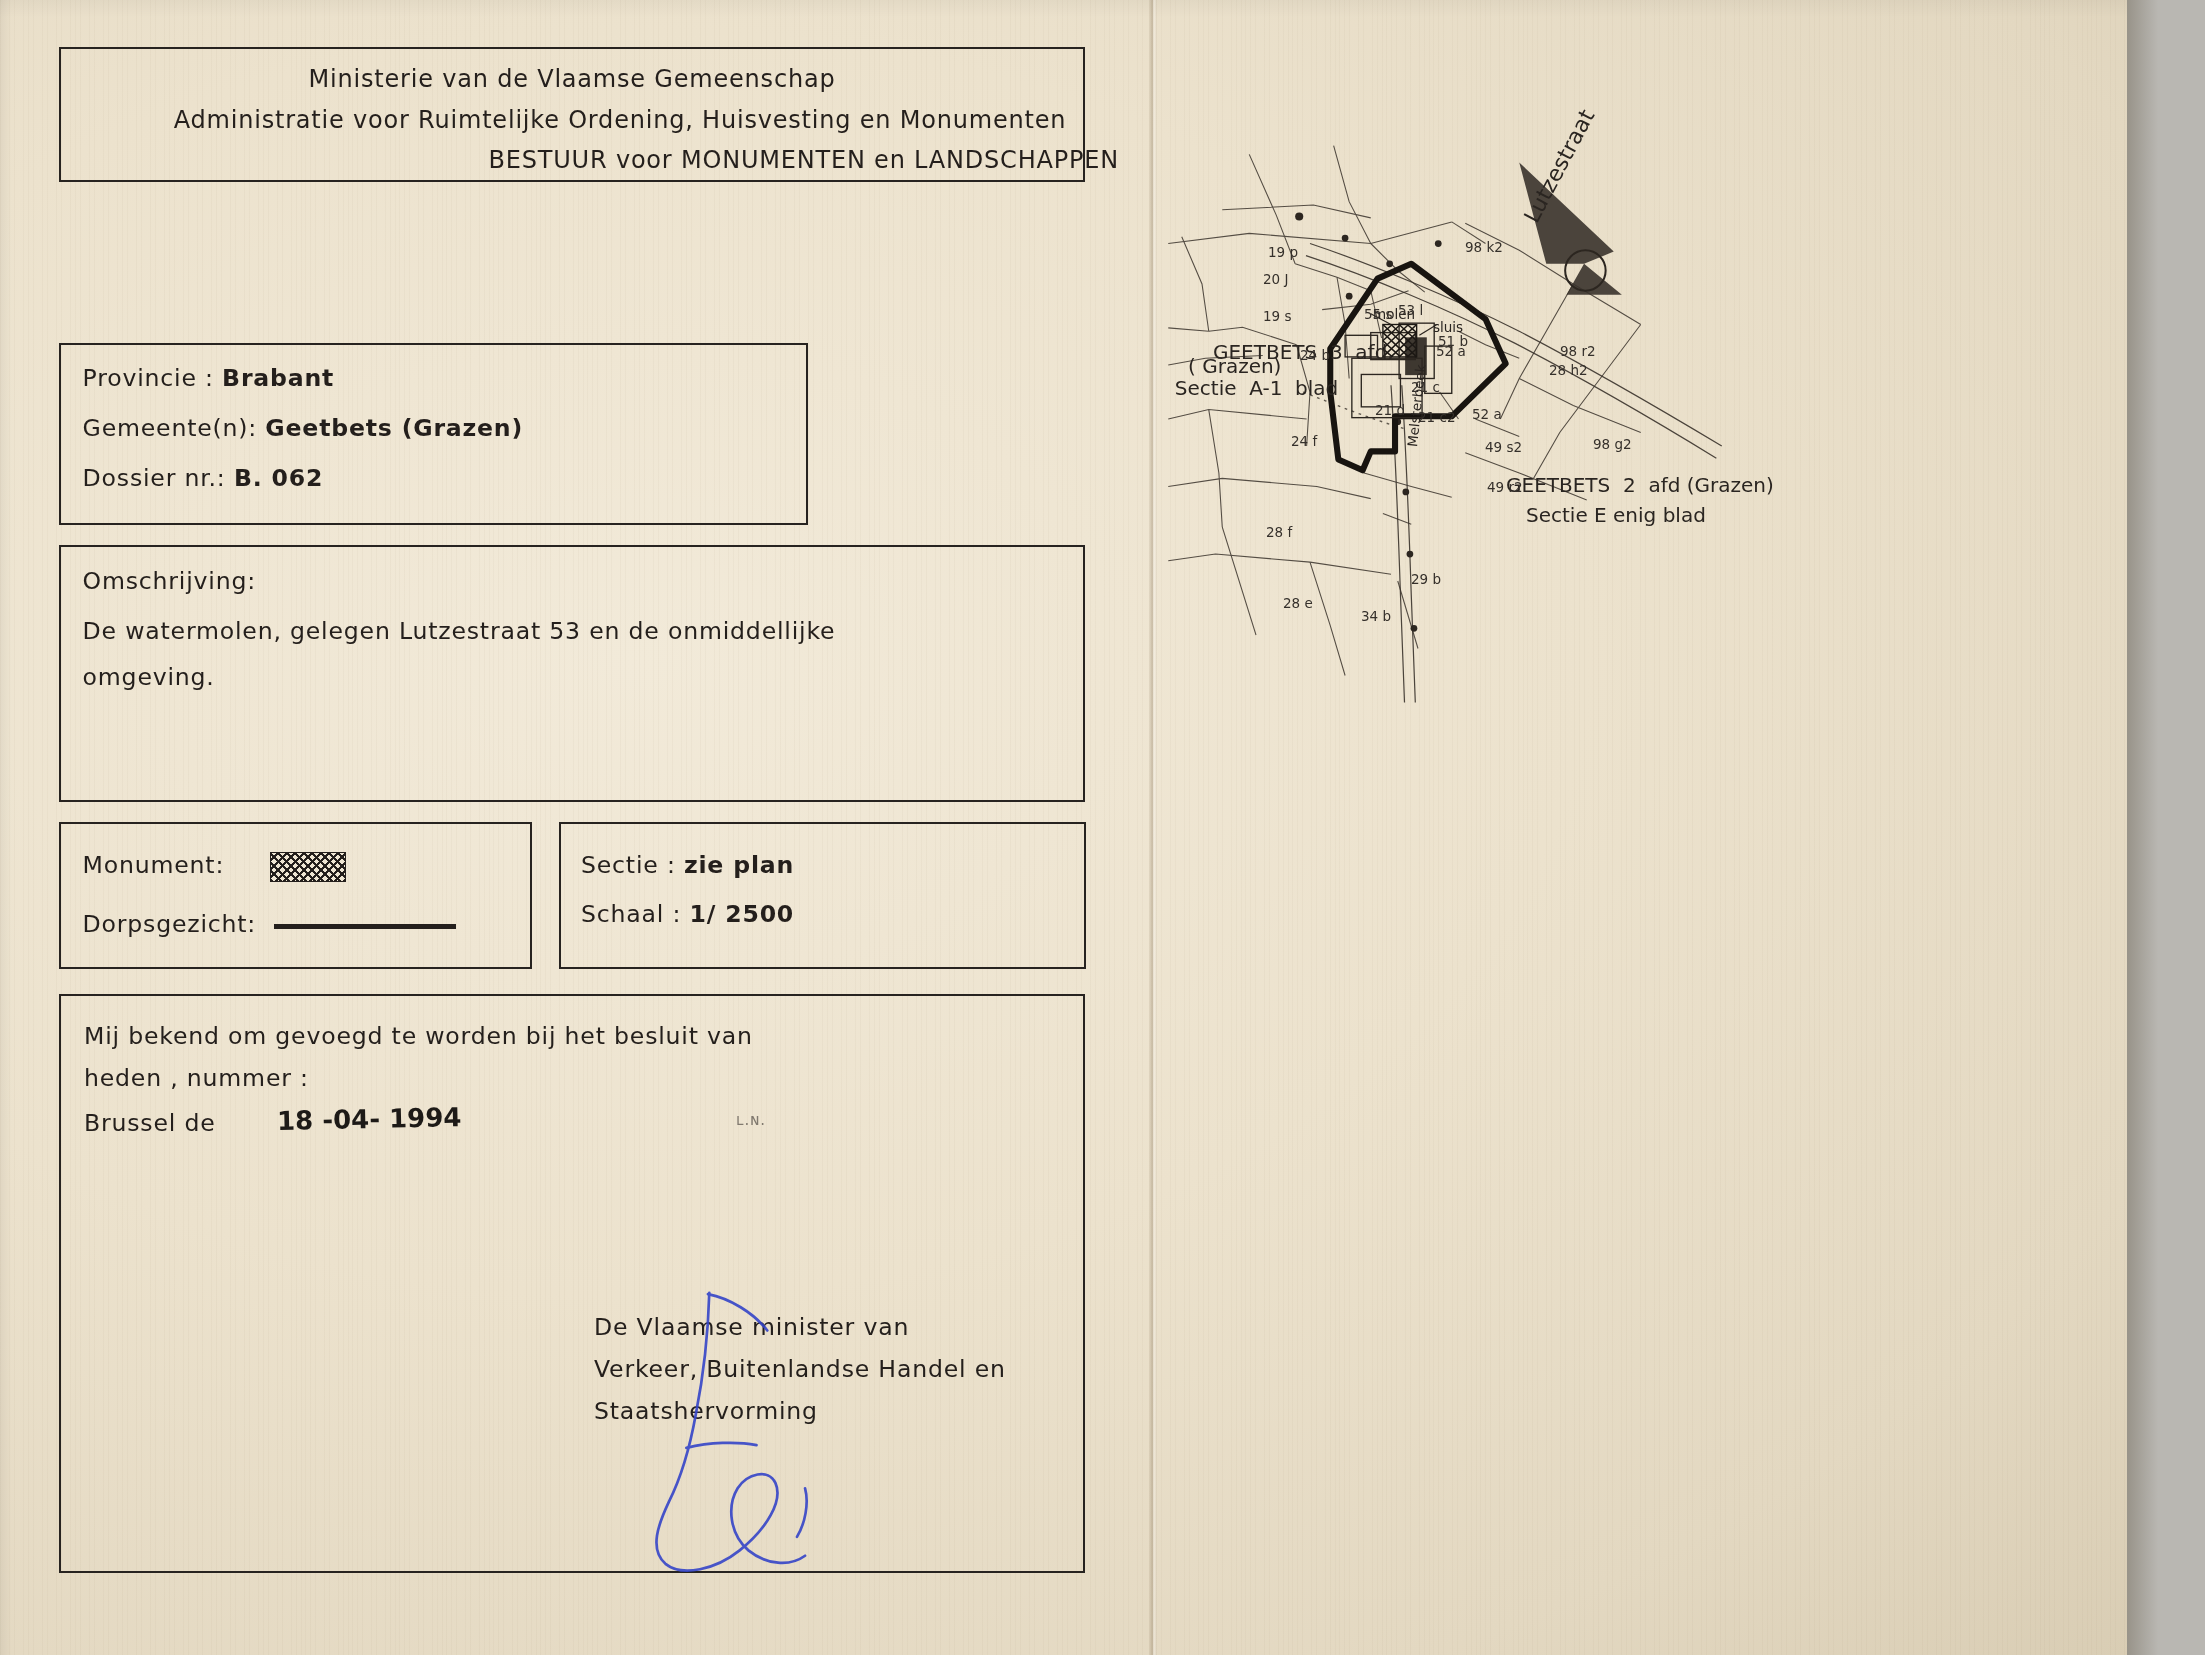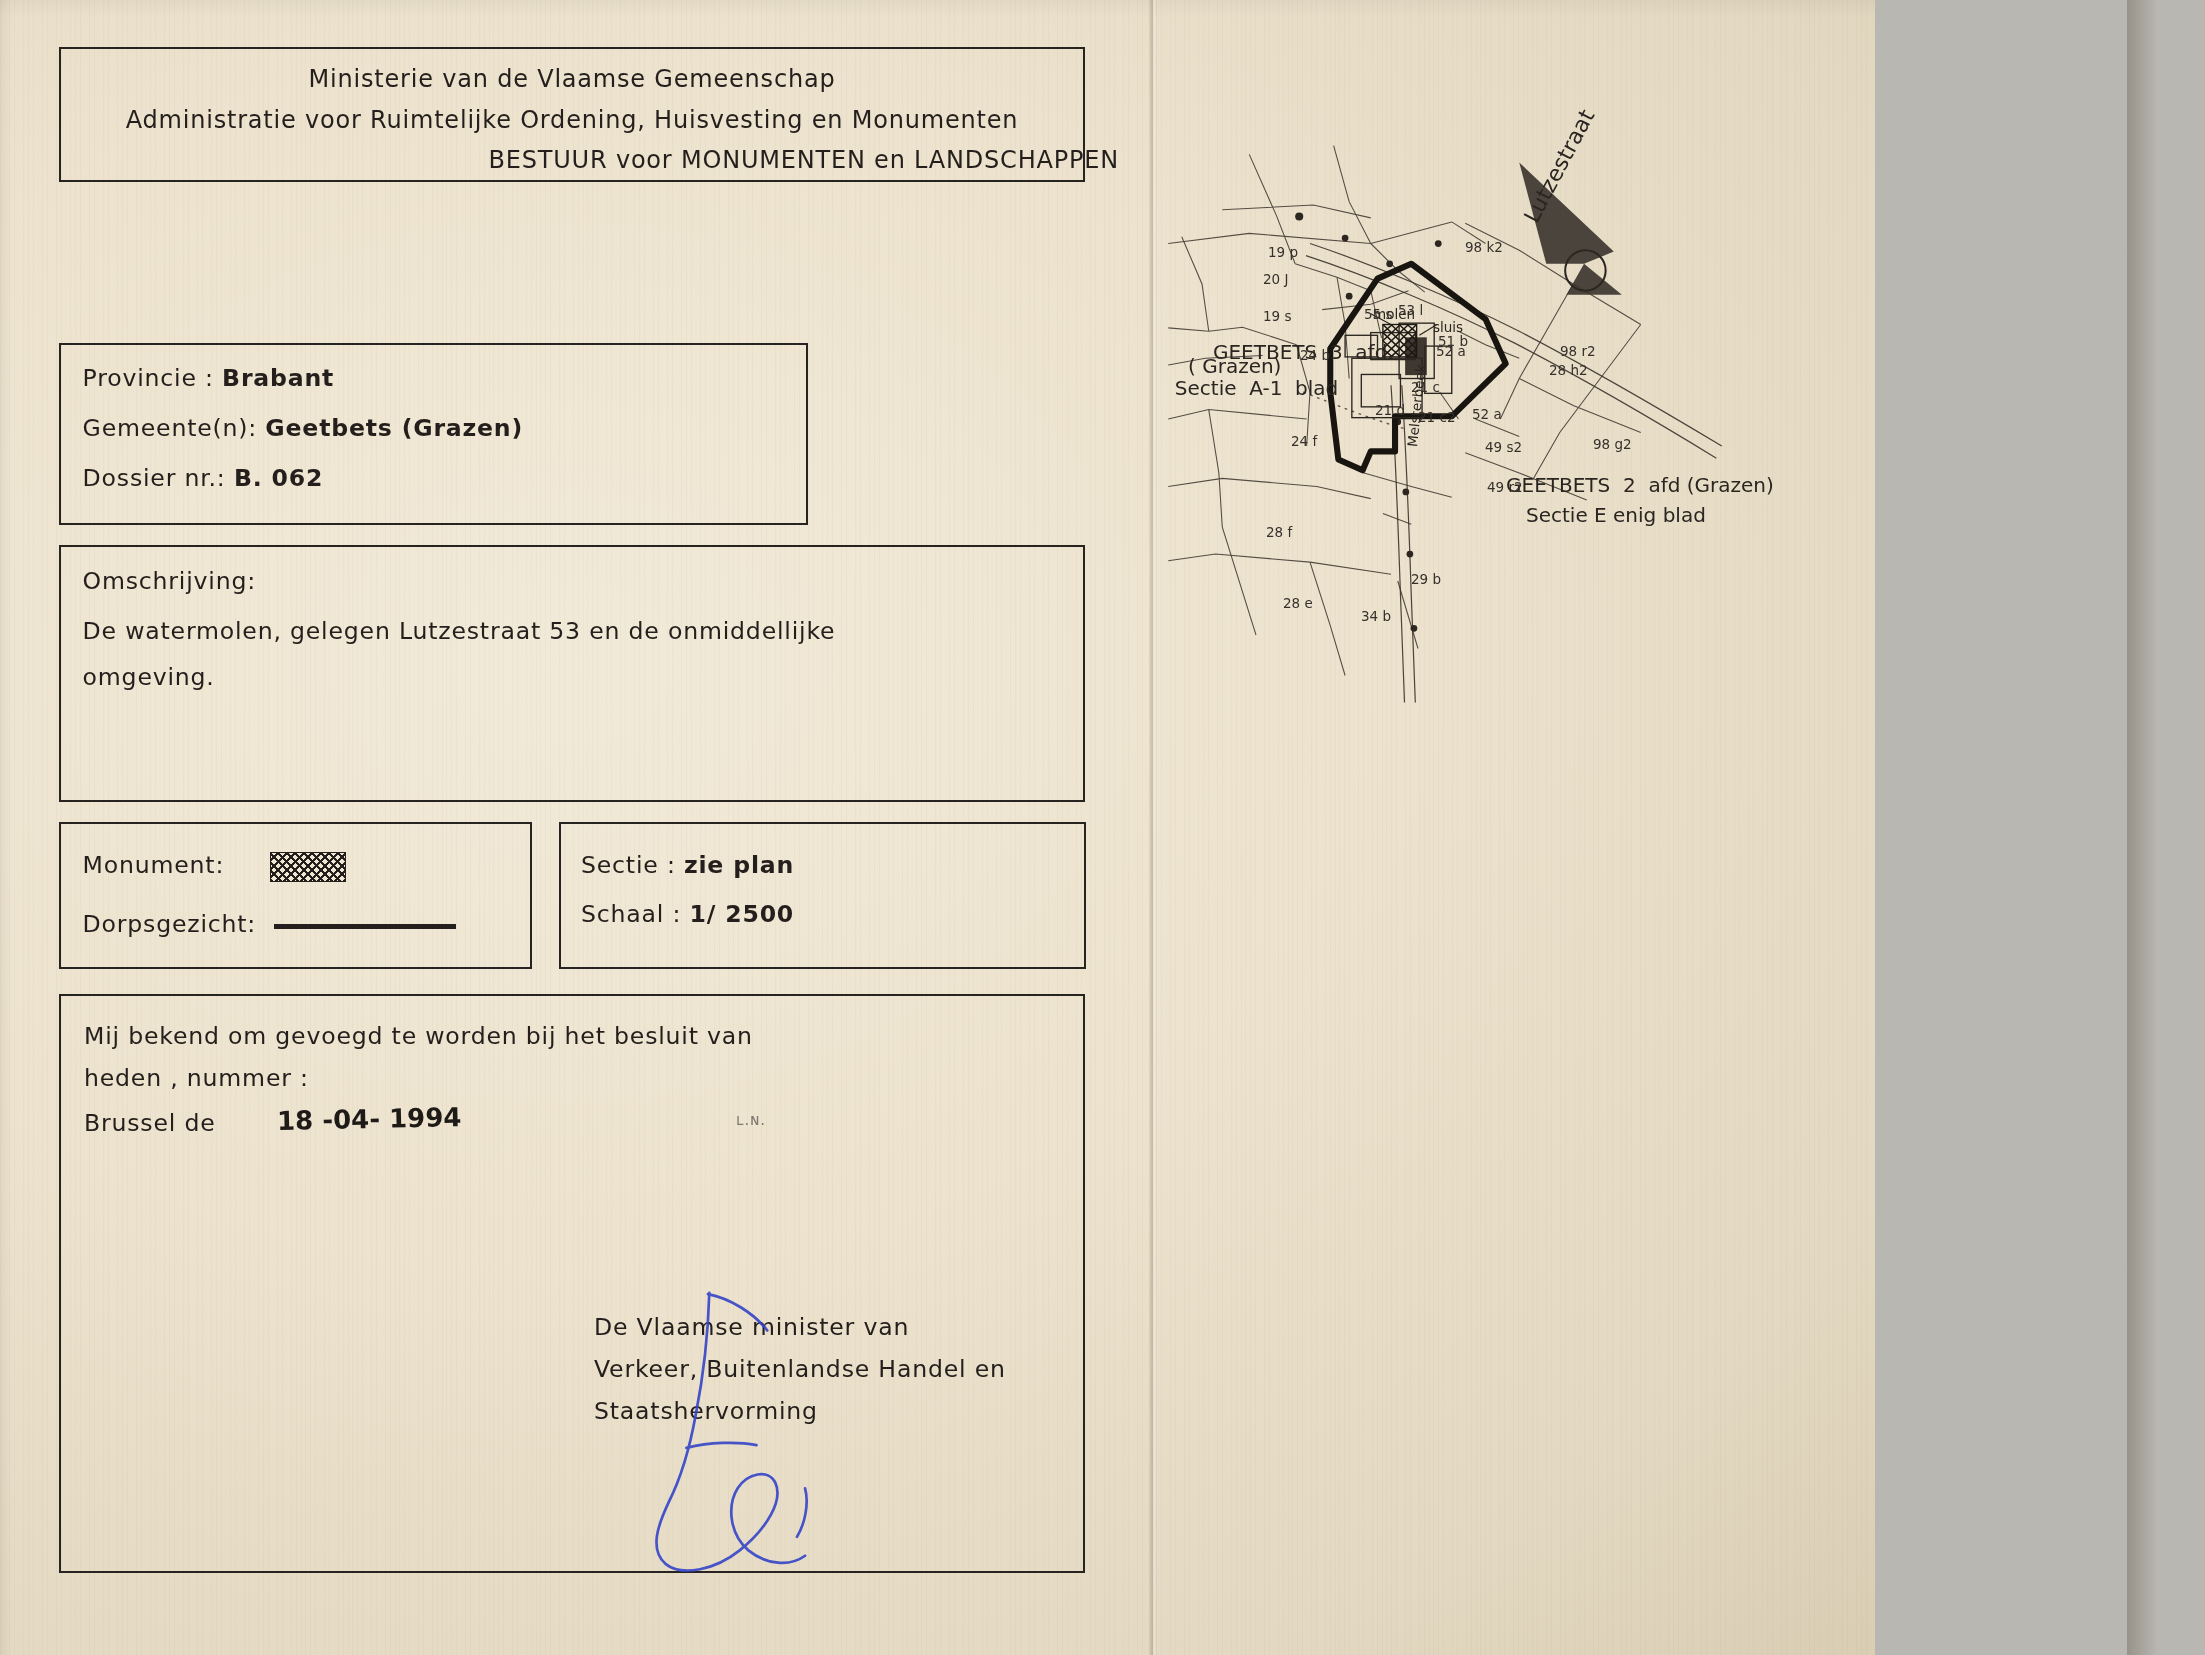--- a/index.html
+++ b/index.html
@@ -12,21 +12,21 @@
     height: 1656px;
     overflow: hidden;
     font-family: "DejaVu Sans", sans-serif;
   }
 
   
   #sheet {
     position: absolute;
     left: 0px;
     top: 0px;
-    width: 1875px;
+    width: 2127px;
     height: 1656px;
     background:
       linear-gradient(90deg, rgba(0,0,0,0.05) 0px, rgba(0,0,0,0.0) 12px),
       linear-gradient(180deg, rgba(0,0,0,0.035) 0px, rgba(0,0,0,0.0) 17.6px),
       repeating-linear-gradient(90deg, rgba(150,130,100,0.055) 0px, rgba(150,130,100,0.055) 0.7px, rgba(0,0,0,0) 0.7px, rgba(0,0,0,0) 4.7px),
       radial-gradient(ellipse at 30% 40%, #f2ead9 0%, #ece2cd 45%, #e3d8c1 80%, #d9cdb4 100%);
   }
   
   #fold {
     position: absolute;
@@ -62,21 +62,21 @@
   .txt {
     font-family: "DejaVu Sans", sans-serif;
     color: #241f1c;
     letter-spacing: 0.8px;
     white-space: pre;
   }
 
   
   #box-header { left: 0px; top: 0px; width: 1026px; height: 135px; }
   #hdr-l1 { position:absolute; left:0; top:16px; width:100%; text-align:center; font-size:24px; }
-  #hdr-l2 { position:absolute; left:0; top:57px; width:100%; text-align:center; font-size:24px; }
+  #hdr-l2 { position:absolute; left:0; top:57px; width:100%; text-align:center; font-size:24px;padding-left:48px; }
   #hdr-l3 { position:absolute; left:0; top:97px; width:100%; text-align:right; font-size:24px;padding-left:36px; }
 
   
   #box-besluit { left: 0px; top: 154px; width: 1026px; height: 122px; }
   #bsl-l1 { position:absolute; left:20px; top:20px; font-size:23.6px; }
   #bsl-l2 { position:absolute; left:20px; top:62px; font-size:23.6px; }
 
   
   #box-prov { left: 0px; top: 296px; width: 749px; height: 182px; }
   #pv-l1 { position:absolute; left:21.6px; top:19px; font-size:23.6px; }

